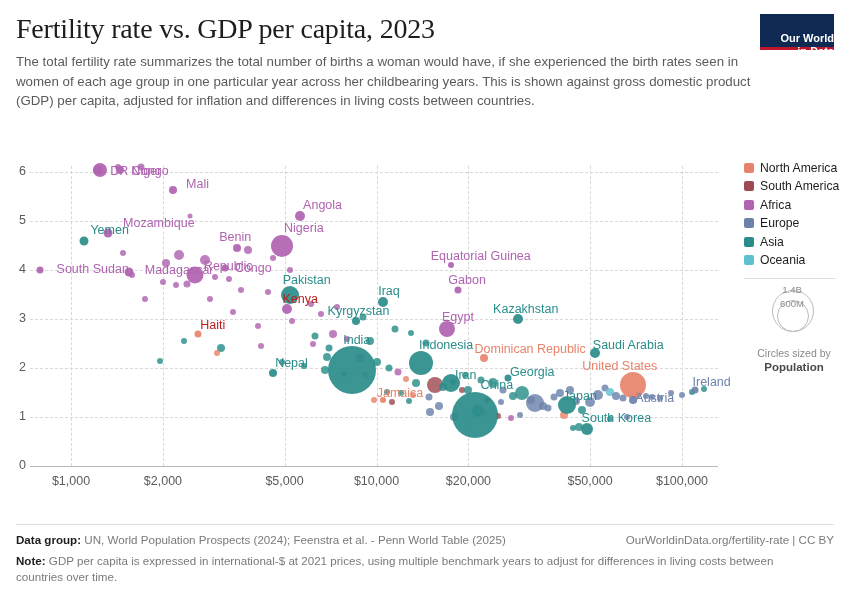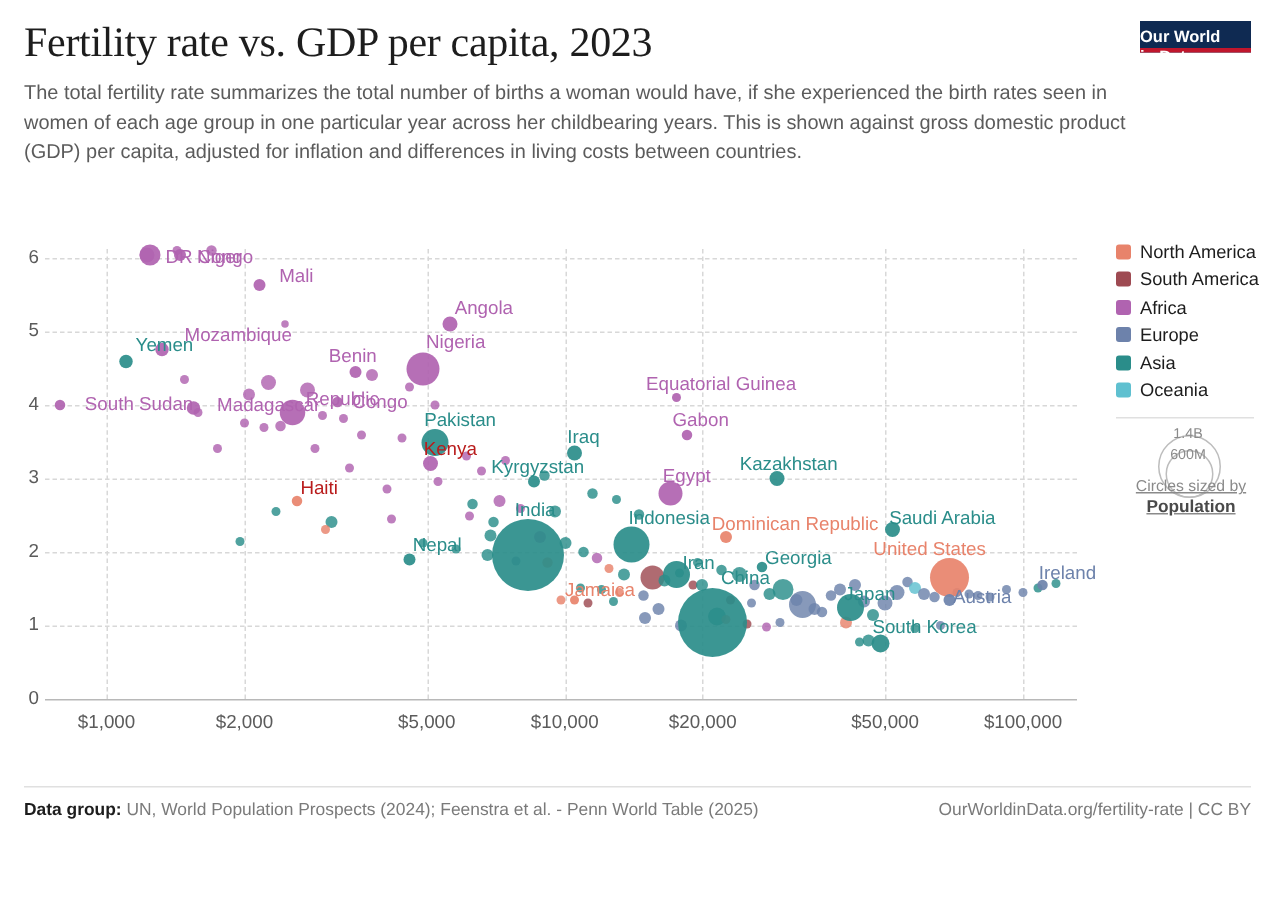--- a/index.html
+++ b/index.html
@@ -18,25 +18,25 @@
     font-size:28px;font-weight:400;color:#1d1d1d;
     letter-spacing:-0.2px;margin:0;line-height:34px;
   }
   #chart-subtitle{
     font-size:13.3px;line-height:19.5px;color:#5b5b5b;
     margin:6px 0 0 0;width:735px;
   }
   
   #owid-logo{
     position:absolute;right:16px;top:14px;
-    width:74px;height:21px;background:#0f2a52;
-    color:#fff;text-align:left;
+    width:74px;height:36px;background:#0f2a52;
+    color:#fff;text-align:right;
     font-family:"Liberation Sans", sans-serif;
     border-bottom:3px solid #c0162c;
-    box-sizing:border-box;padding-top:5px;
+    box-sizing:border-box;padding-top:18px;
   }
   #owid-logo span{display:block;font-size:11px;line-height:13px;font-weight:700;}
   
   #plot-area{position:absolute;left:0;top:138px;width:850px;height:360px;}
   #y-axis-label{
     position:absolute;left:16px;top:0px;font-size:12.5px;color:#5b5b5b;
   }
   #y-axis-label b{color:#1d1d1d;font-weight:700;}
   #canvas{
     position:absolute;left:0px;top:0px;width:740px;height:350px;
@@ -64,21 +64,21 @@
   }
   
   #legend{position:absolute;left:744px;top:160px;width:106px;}
   .legend-row{display:flex;align-items:center;margin-bottom:3.5px;height:15px;}
   .legend-swatch{width:10px;height:10px;border-radius:2px;margin-right:6px;flex:0 0 auto;}
   .legend-text{font-size:12.2px;color:#1d1d1d;white-space:nowrap;}
   #legend-divider{margin-top:10px;border-top:1px solid #e0e0e0;width:92px;}
   #size-legend{position:absolute;left:744px;top:282px;width:100px;text-align:center;}
   .size-circle{position:absolute;border:1px solid #bdbdbd;border-radius:50%;background:transparent;}
   .size-label{position:absolute;font-size:9.5px;color:#8a8a8a;white-space:nowrap;transform:translateX(-50%);}
-  #size-caption{position:absolute;left:0;top:35px;width:100px;font-size:10.5px;color:#8a8a8a;line-height:14px;text-decoration:underline;}
+  #size-caption{position:absolute;left:0;top:64px;width:100px;font-size:10.5px;color:#8a8a8a;line-height:14px;}
   #size-caption b{display:block;color:#4a4a4a;font-size:11.5px;font-weight:700;}
   
   #footer{position:absolute;left:16px;top:524px;width:818px;}
   #footer-rule{border-top:1px solid #e0e0e0;width:818px;margin-bottom:7px;}
   .foot-line{font-size:11.6px;color:#7a7a7a;line-height:16px;}
   .foot-line b{color:#1d1d1d;font-weight:700;}
   #source-row{display:flex;justify-content:space-between;align-items:baseline;}
   #note-row{margin-top:5px;width:800px;}
 </style>
 </head>
@@ -347,13 +347,17 @@
 
 <div id="footer">
   <div id="footer-rule"></div>
   <div id="source-row">
     <div class="foot-line">
       <b>Data group:</b>
       <span>UN, World Population Prospects (2024); Feenstra et al. - Penn World Table (2025)</span>
     </div>
     <div class="foot-line">OurWorldinData.org/fertility-rate | CC BY</div>
   </div>
+  <div id="note-row" class="foot-line">
+    <b>Note:</b>
+    <span>GDP per capita is expressed in international-$ at 2021 prices, using multiple benchmark years to adjust for differences in living costs between countries over time.</span>
+  </div>
 </div>
 
 </body></html>

